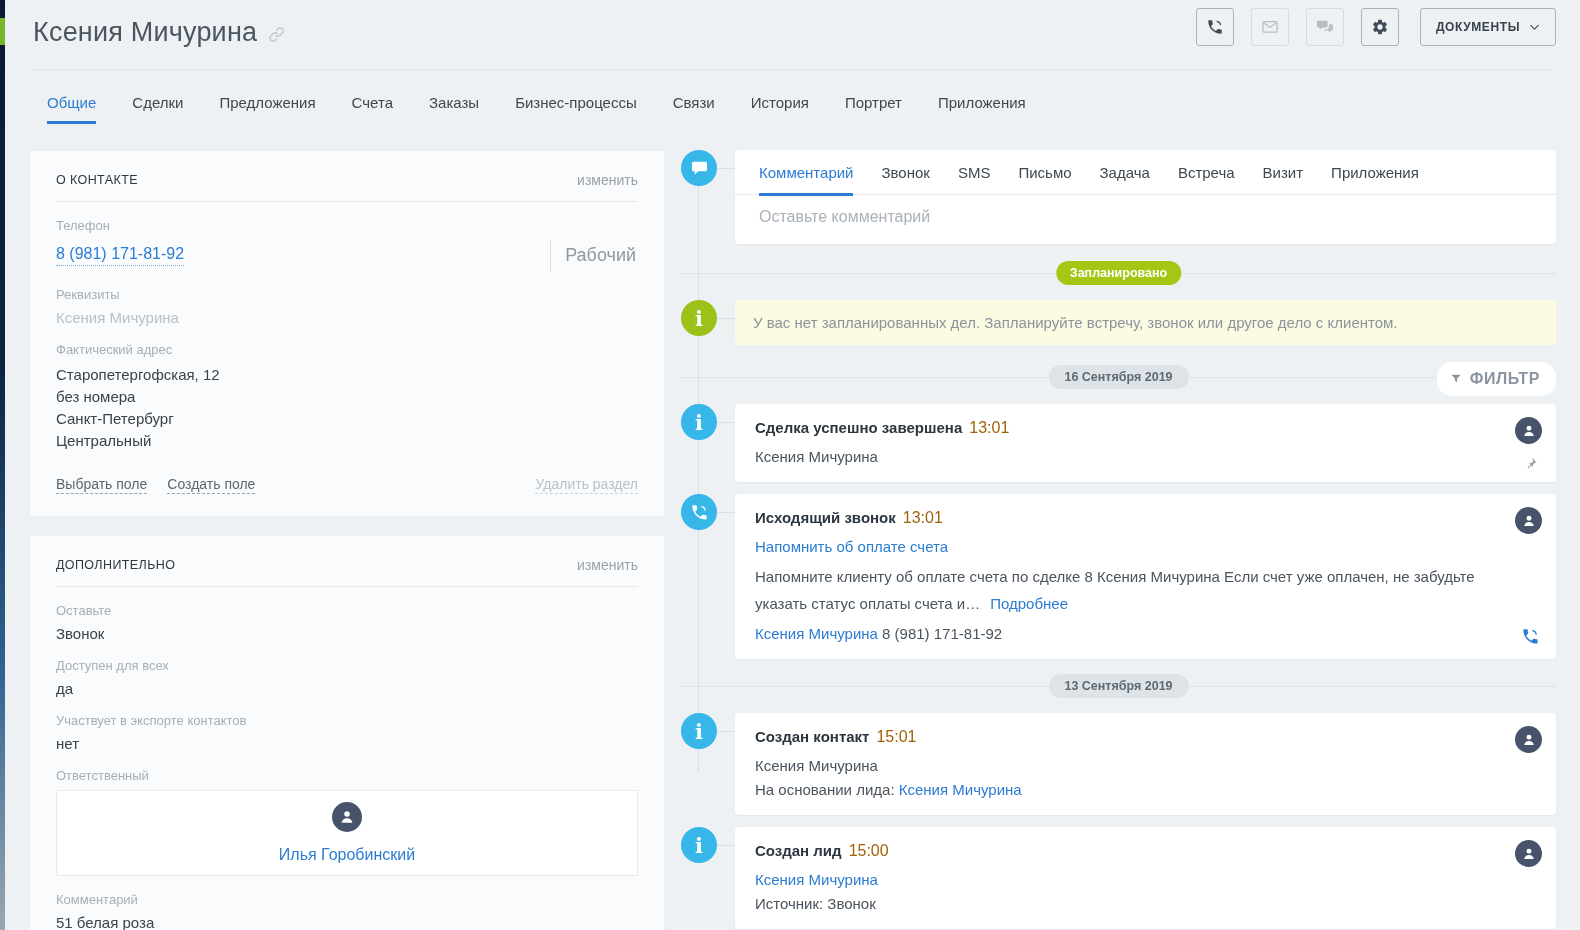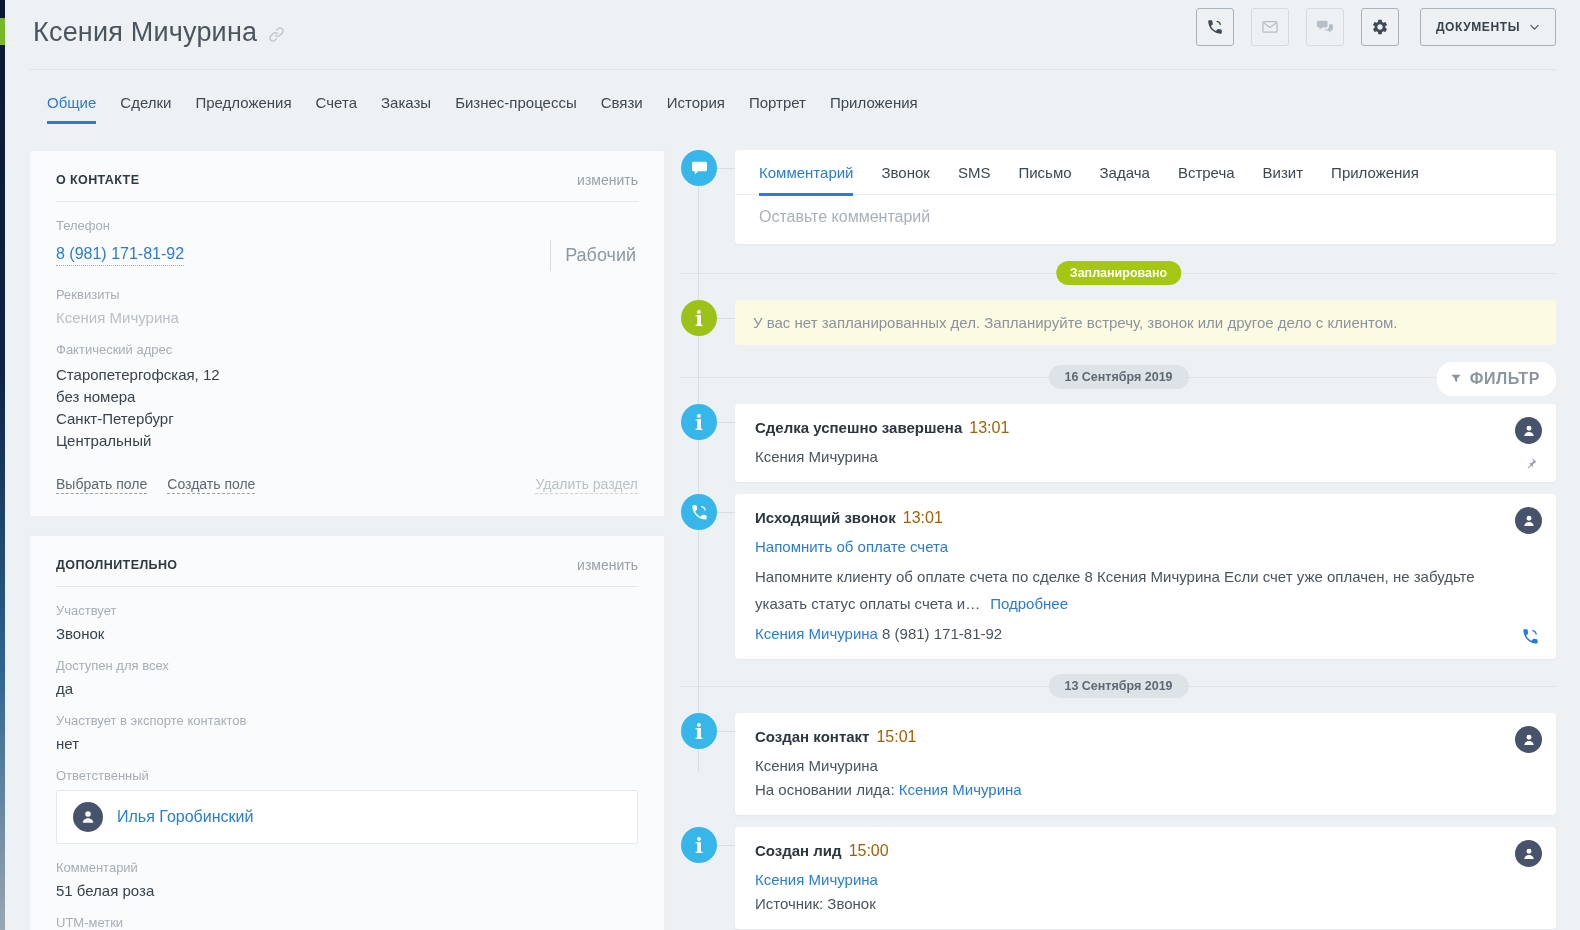--- a/index.html
+++ b/index.html
@@ -23,51 +23,51 @@
     align-items:center; justify-content:center; margin-left:17px; cursor:pointer; }
   .icon-btn.en { border:1px solid #a9b3bc; color:#3f4b58; }
   .icon-btn.dis { border:1px solid #d5dbe0; color:#b6bec6; }
   .icon-btn svg { width:18px; height:18px; }
   .docs-btn { height:38px; margin-left:21px; border:1px solid #a9b3bc; border-radius:3px; padding:0 15px;
     display:flex; align-items:center; gap:9px; cursor:pointer; font-size:12px; font-weight:bold;
     letter-spacing:0.6px; color:#38424c; background:transparent; }
   .docs-btn svg { width:11px; height:11px; color:#4a5560; }
 
   
-  .tabs { display:flex; gap:24px; padding:0 0 0 42px; margin-top:24px; height:30px; }
+  .tabs { display:flex; gap:36px; padding:0 0 0 42px; margin-top:24px; height:30px; }
   .tab { font-size:15px; color:#3d4852; cursor:pointer; padding-bottom:10px; white-space:nowrap; }
   .tab.active { color:#2b7cd3; border-bottom:3px solid #2b7cd3; }
 
   
   .content { display:flex; padding:0 24px; margin-top:26px; align-items:flex-start; }
   .col-left { width:636px; flex:none; }
   .col-right { flex:1; margin-left:16px; position:relative; padding-bottom:40px; }
 
   
   .panel { background:#fafbfc; border:1px solid #eceff2; border-radius:2px; padding:21px 26px 22px;
     margin-bottom:18px; }
   .panel-head { display:flex; justify-content:space-between; align-items:center; }
-  .panel-title { font-size:12.5px; font-weight:bold; color:#2e3842; letter-spacing:0.4px; }
+  .panel-title { font-size:12.5px; font-weight:normal; color:#2e3842; letter-spacing:0.4px; }
   .edit-link { font-size:14px; color:#98a2ab; cursor:pointer; }
   .panel-sep { border:none; border-top:1px solid #e4e8eb; margin:13px 0 15px; }
   .f-label { font-size:13px; color:#a6aeb6; margin:16px 0 7px; }
   .f-label:first-of-type { margin-top:0; }
   .f-value { font-size:15px; color:#39434d; }
   .f-value.muted { color:#b9c0c7; }
   .phone-row { display:flex; justify-content:space-between; align-items:center; }
   .phone-link { font-size:16px; color:#2b7cd3; text-decoration:none; border-bottom:1px dotted #7fb0e2;
     padding-bottom:2px; cursor:pointer; }
   .phone-type { font-size:18px; color:#8e98a1; border-left:1px solid #d9dee3; padding:5px 2px 5px 14px; }
   .addr-line { font-size:15px; color:#39434d; line-height:22px; }
   .panel-foot { display:flex; align-items:center; margin-top:24px; }
   .dashed-link { font-size:14px; color:#5b6771; border-bottom:1px dashed #9aa4ad; cursor:pointer;
     margin-right:20px; padding-bottom:1px; }
   .dashed-link.light { color:#b9c2c9; border-bottom-color:#ccd3d9; margin-right:0; margin-left:auto; }
   .resp-box { border:1px solid #e6eaee; background:#fff; border-radius:2px; padding:11px 16px;
-    display:flex; align-items:center; gap:14px; }
+    display:flex; align-items:center; gap:14px;flex-direction:column; }
   .resp-name { font-size:16px; color:#2b7cd3; cursor:pointer; }
   .avatar { width:30px; height:30px; border-radius:50%; background:#46536a; flex:none;
     display:flex; align-items:center; justify-content:center; }
   .avatar svg { width:18px; height:18px; }
 
   
   .v-line { position:absolute; left:17px; top:22px; width:1px; height:600px; background:#d9dee2; }
   .t-row { display:flex; position:relative; margin-bottom:12px; }
   .t-icon { width:36px; height:36px; border-radius:50%; flex:none; position:relative; z-index:2;
     display:flex; align-items:center; justify-content:center; }
@@ -244,21 +244,21 @@
           <span class="dashed-link light">Удалить раздел</span>
         </div>
       </div>
 
       <div class="panel">
         <div class="panel-head">
           <div class="panel-title">ДОПОЛНИТЕЛЬНО</div>
           <div class="edit-link">изменить</div>
         </div>
         <hr class="panel-sep">
-        <div class="f-label">Участвует</div>
+        <div class="f-label">Оставьте</div>
         <div class="f-value">Звонок</div>
         <div class="f-label">Доступен для всех</div>
         <div class="f-value">да</div>
         <div class="f-label">Участвует в экспорте контактов</div>
         <div class="f-value">нет</div>
         <div class="f-label">Ответственный</div>
         <div class="resp-box">
           <div class="avatar">
               <svg viewBox="0 0 24 24">
                 <use href="#ic-person"></use>

